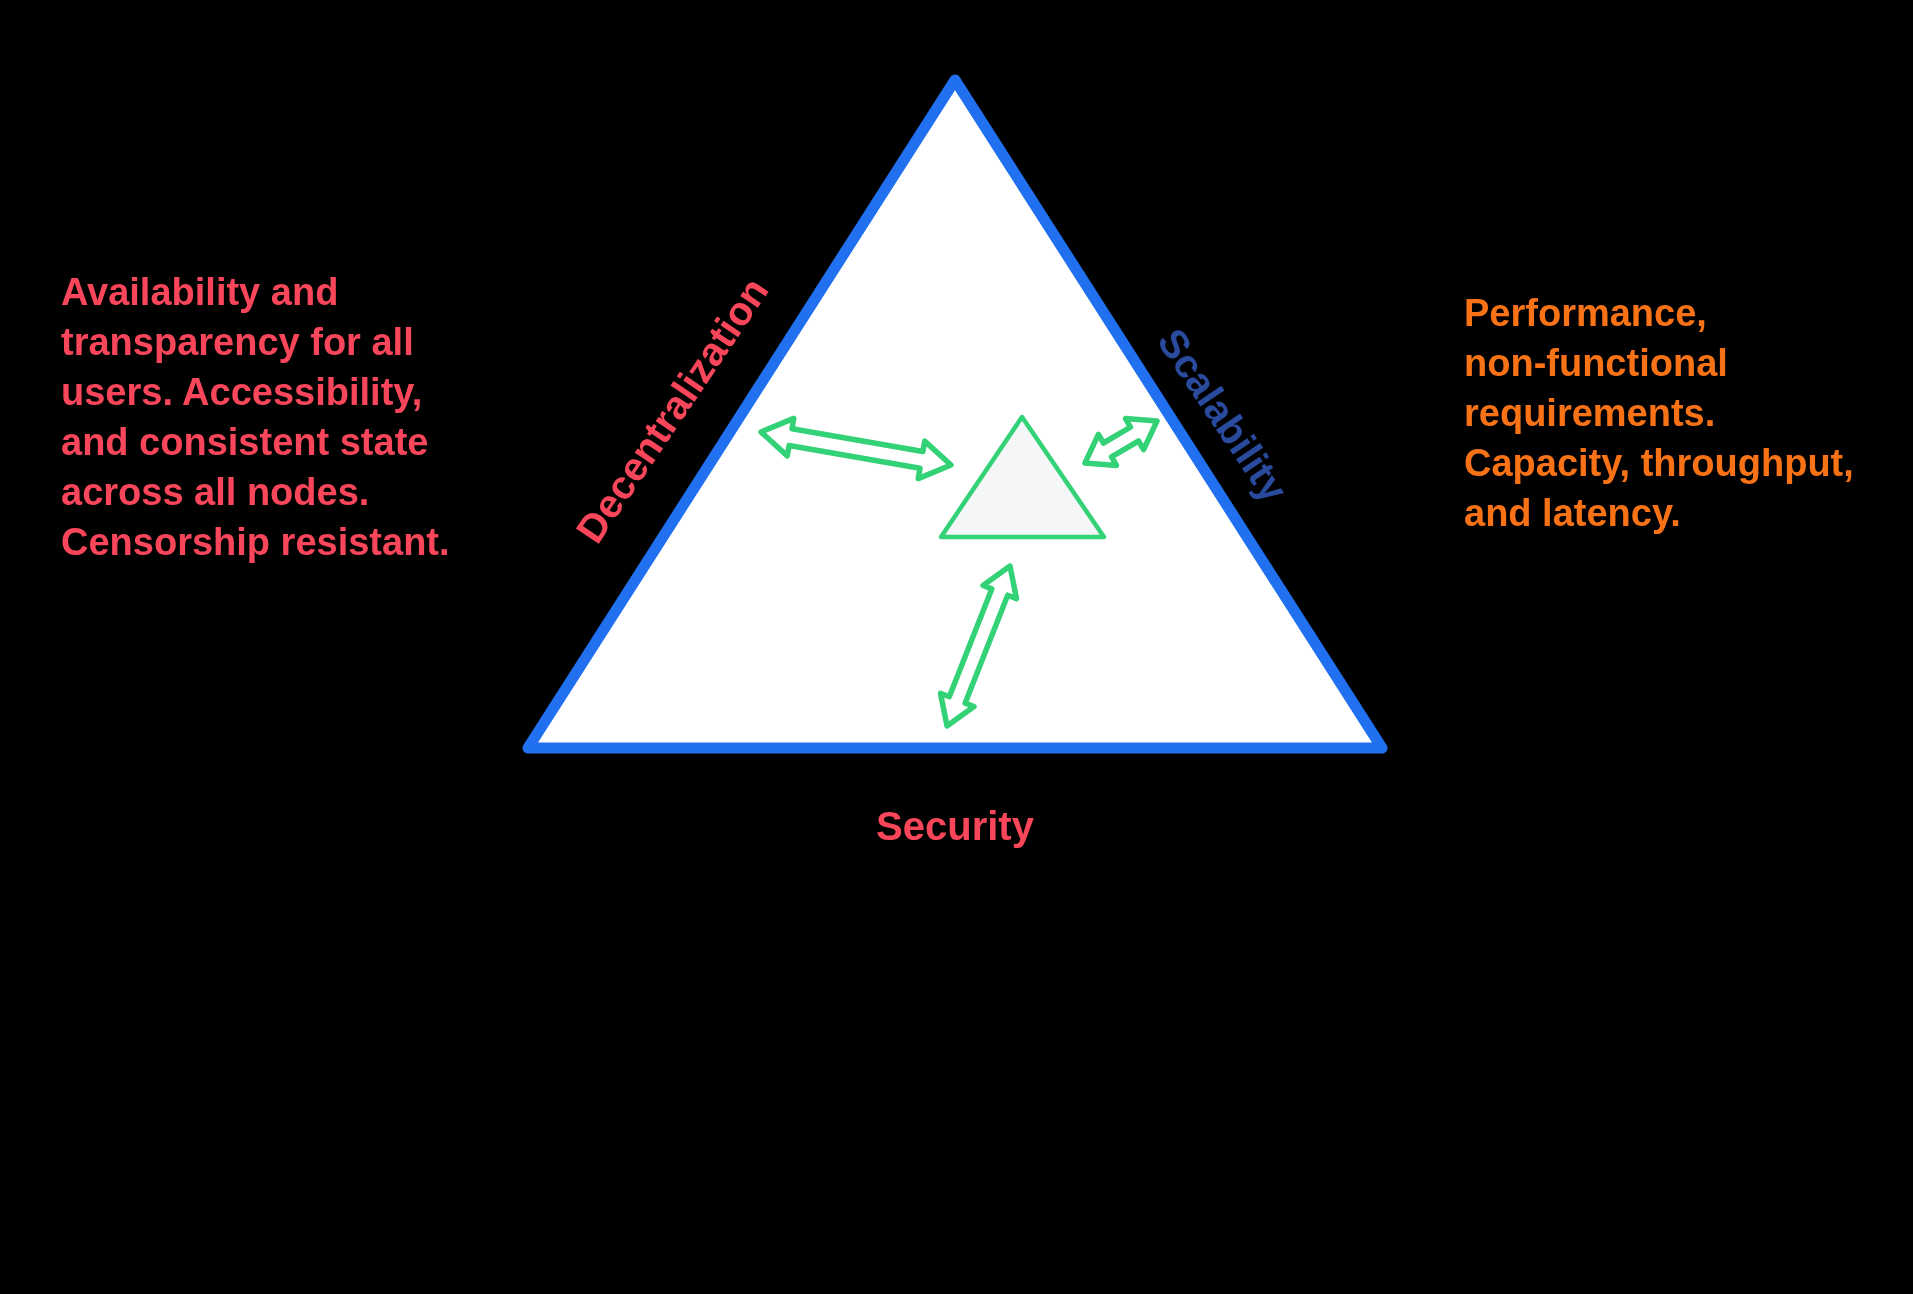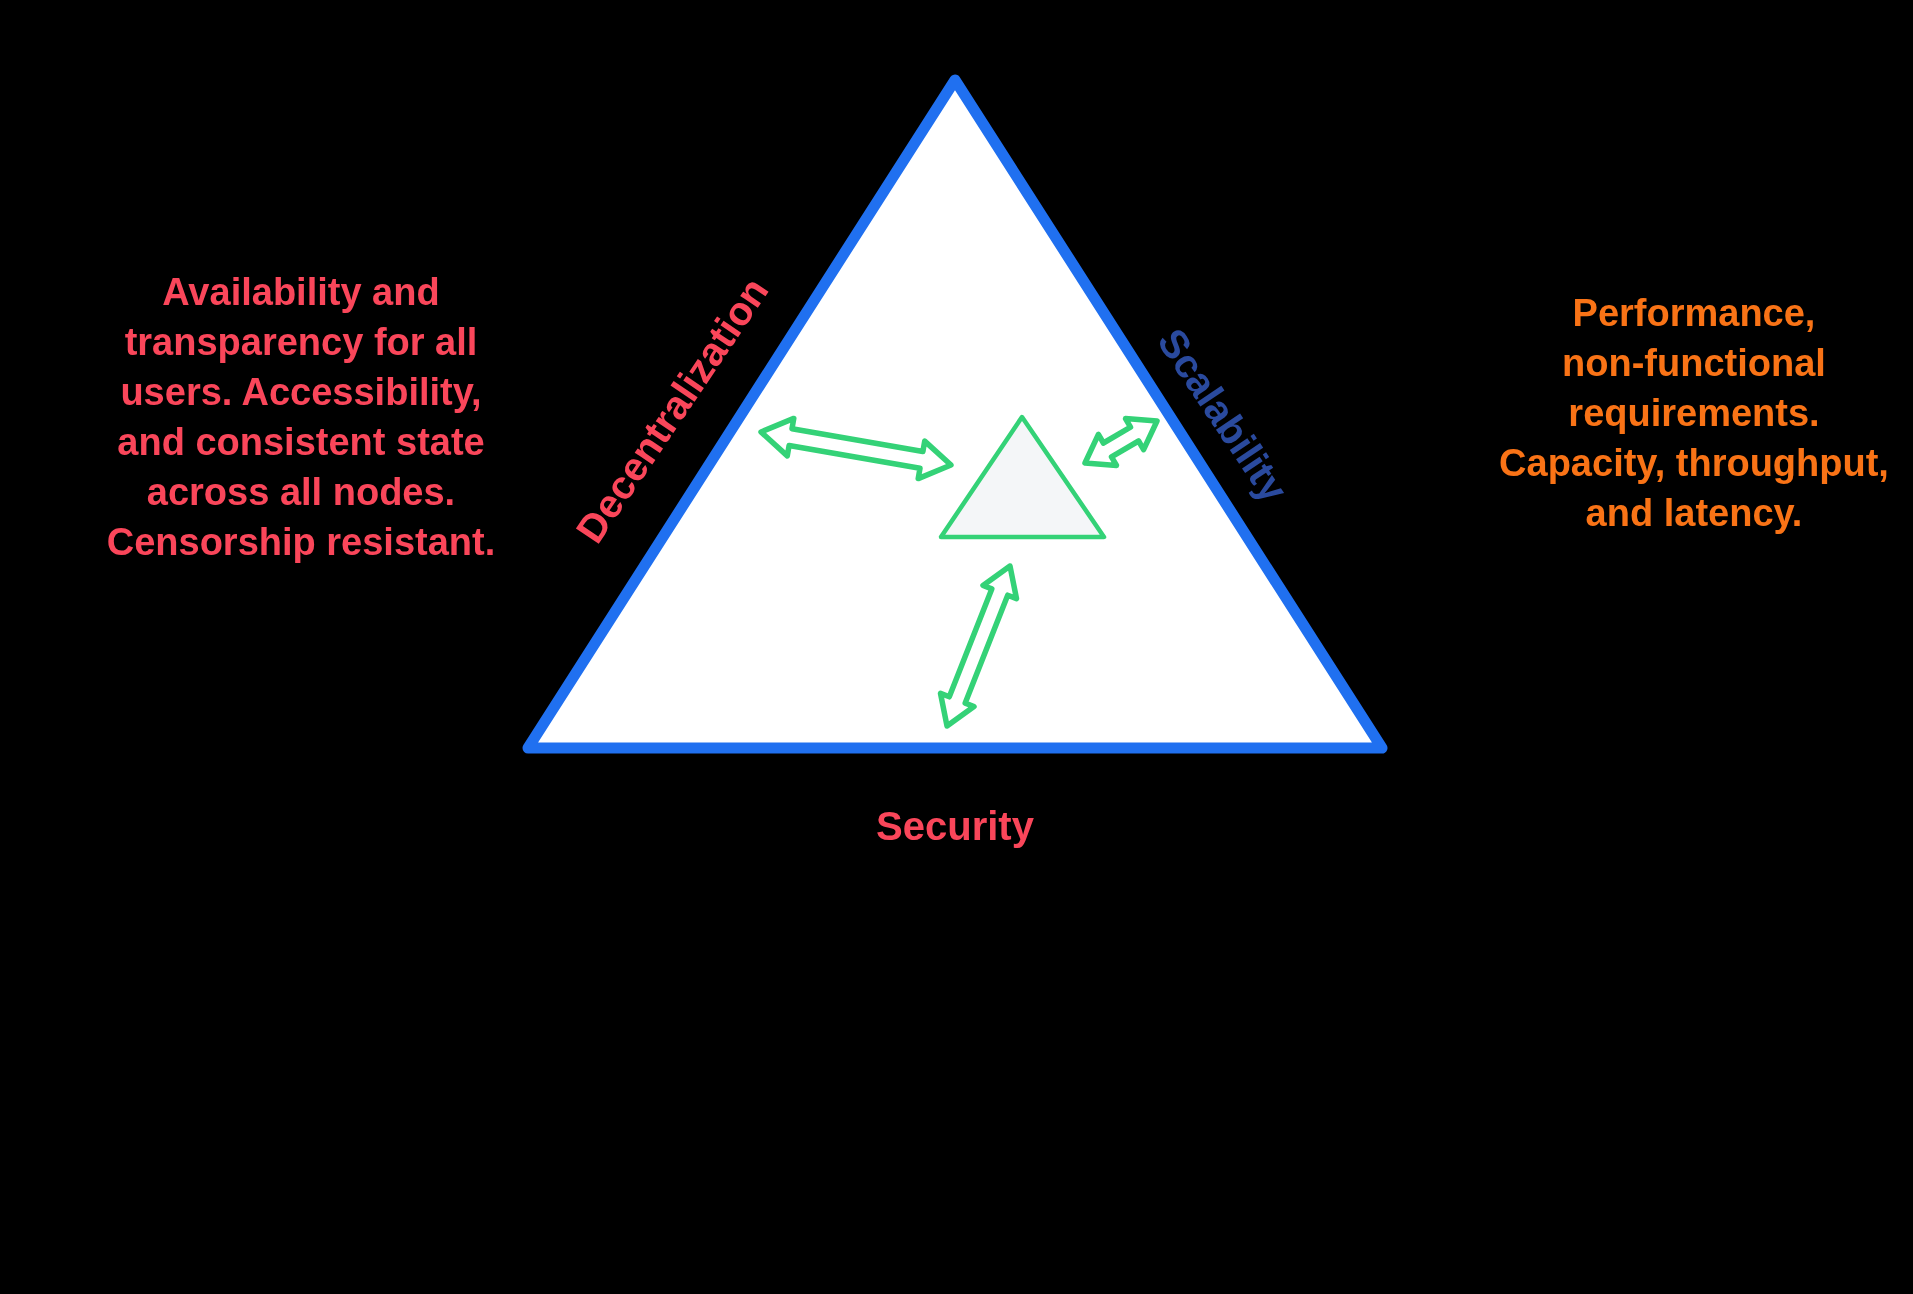--- a/index.html
+++ b/index.html
@@ -16,21 +16,21 @@
     font-family: "Liberation Sans", sans-serif;
   }
   .stage svg {
     position: absolute;
     left: 0;
     top: 0;
   }
   .annotation {
     position: absolute;
     transform: translateX(-50%);
-    text-align: center;
+    text-align: left;
     font-weight: bold;
     font-size: 38px;
     line-height: 50px;
     white-space: pre-line;
     letter-spacing: 0px;
   }
   .svg-label {
     font-family: "Liberation Sans", sans-serif;
     font-weight: bold;
   }

